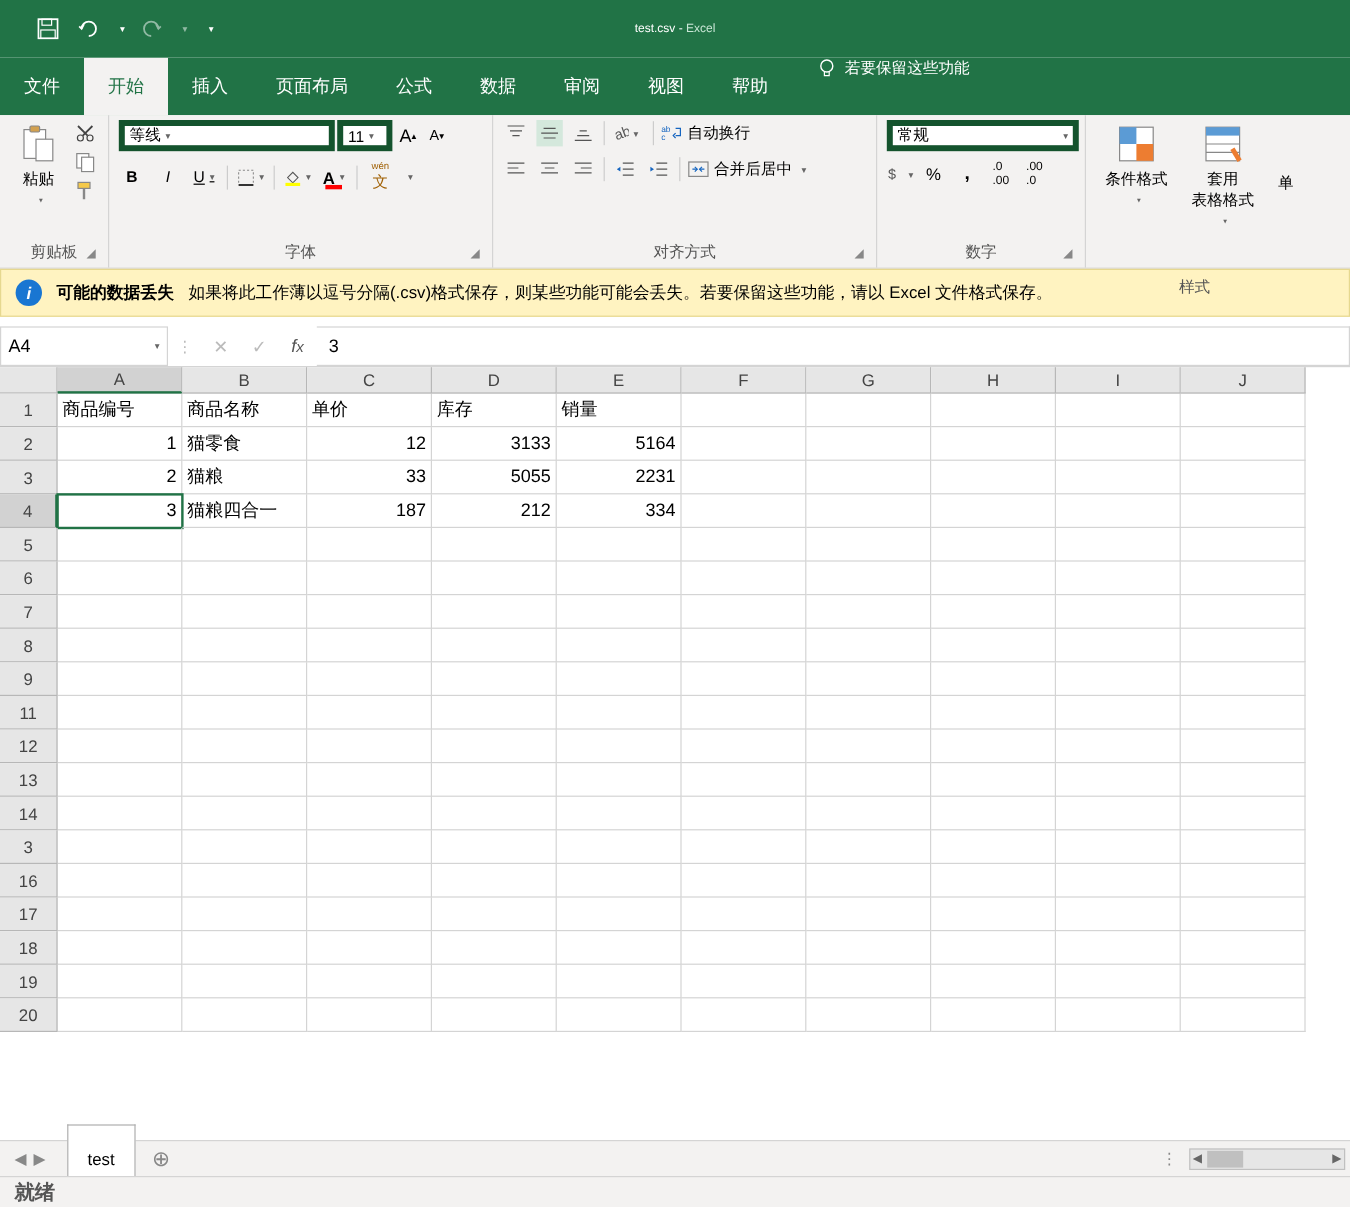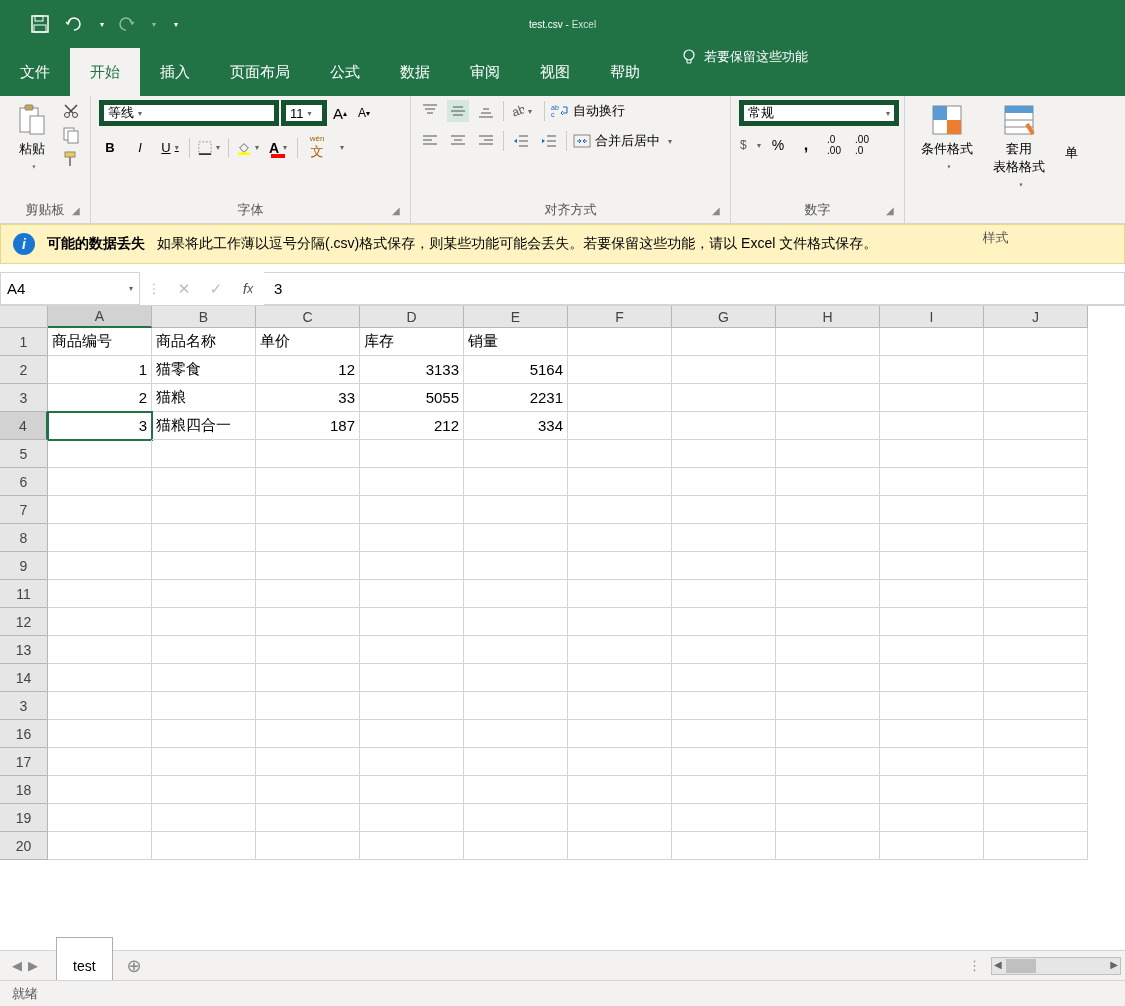--- a/index.html
+++ b/index.html
@@ -66,21 +66,21 @@
 
 .sheetbar { position: absolute; bottom: 26px; left: 0; right: 0; height: 30px; background: #f3f2f1; border-top: 1px solid #d4d4d4; display: flex; align-items: center; }
 .sheet-nav { display: flex; gap: 6px; padding: 0 12px; color: #888; }
 .sheet-tab { background: #fff; border: 1px solid #aeaeae; border-bottom: none; padding: 20px 16px; font-size: 14px; margin-left: 6px; }
 .sheet-add { margin-left: 14px; color: #888; font-size: 18px; cursor: pointer; }
 .sheet-dots { margin-left: auto; padding-right: 10px; color: #888; }
 .hscroll { width: 130px; height: 18px; background: #e6e6e6; border: 1px solid #c0c0c0; margin-right: 4px; position: relative; }
 .hscroll::before { content: ""; position: absolute; left: 14px; top: 1px; width: 30px; height: 14px; background: #c0c0c0; }
 
 
-.statusbar { position: absolute; bottom: 0; left: 0; right: 0; height: 26px; background: #f3f2f1; border-top: 1px solid #d4d4d4; display: flex; align-items: center; padding: 0 12px; font-size: 13px; color: #555; }
+.statusbar { position: absolute; bottom: 0; left: 0; right: 0; height: 26px; background: #f3f2f1; border-top: 1px solid #d4d4d4; display: flex; align-items: center; padding: 0 12px; font-size: 17px; color: #555; font-weight: bold; }
 
 svg { display: block; }
 </style>
 </head>
 <body>
 
 <div class="titlebar">
   <div class="qat">
     <div class="qat-btn">
       <svg width="18" height="18" viewBox="0 0 18 18">

